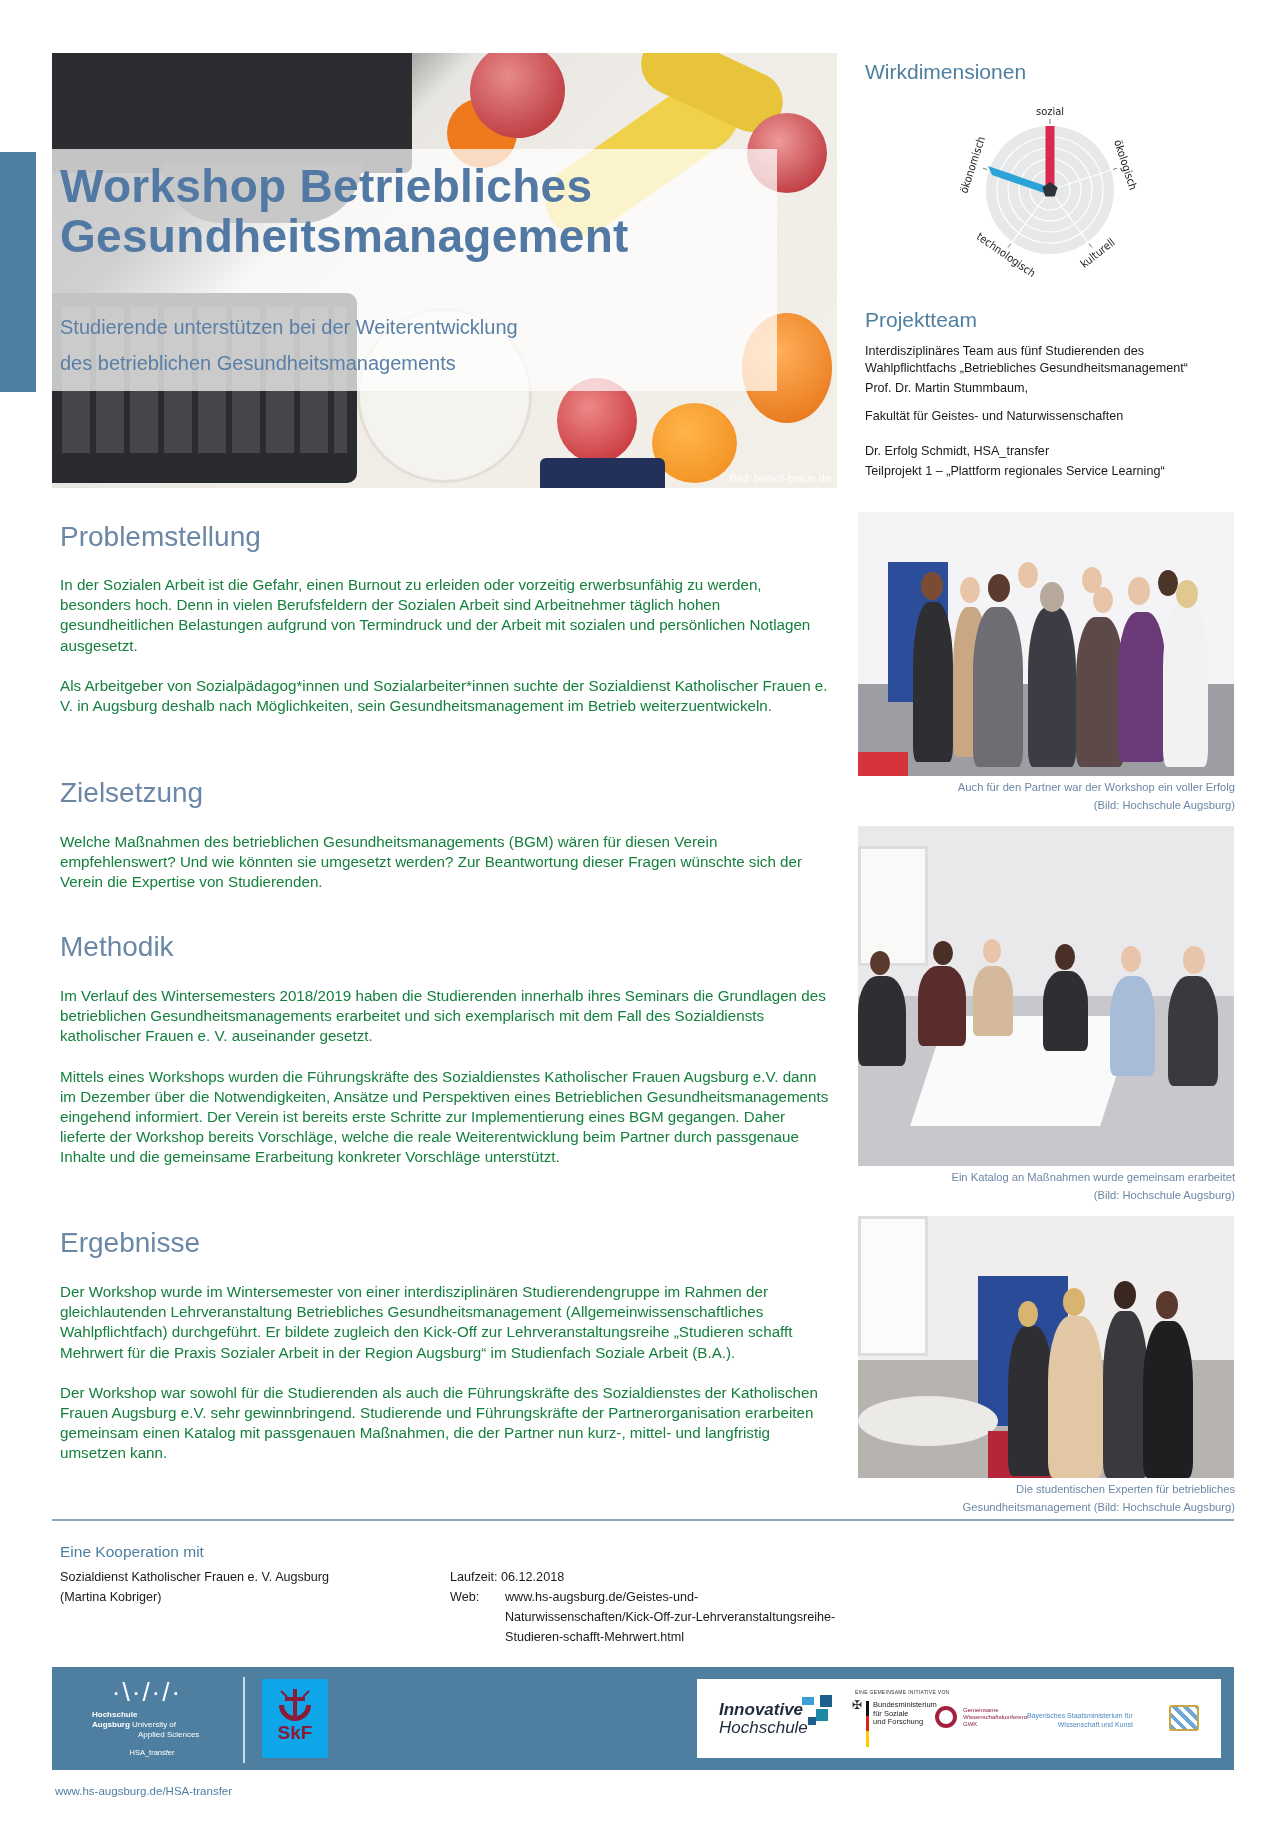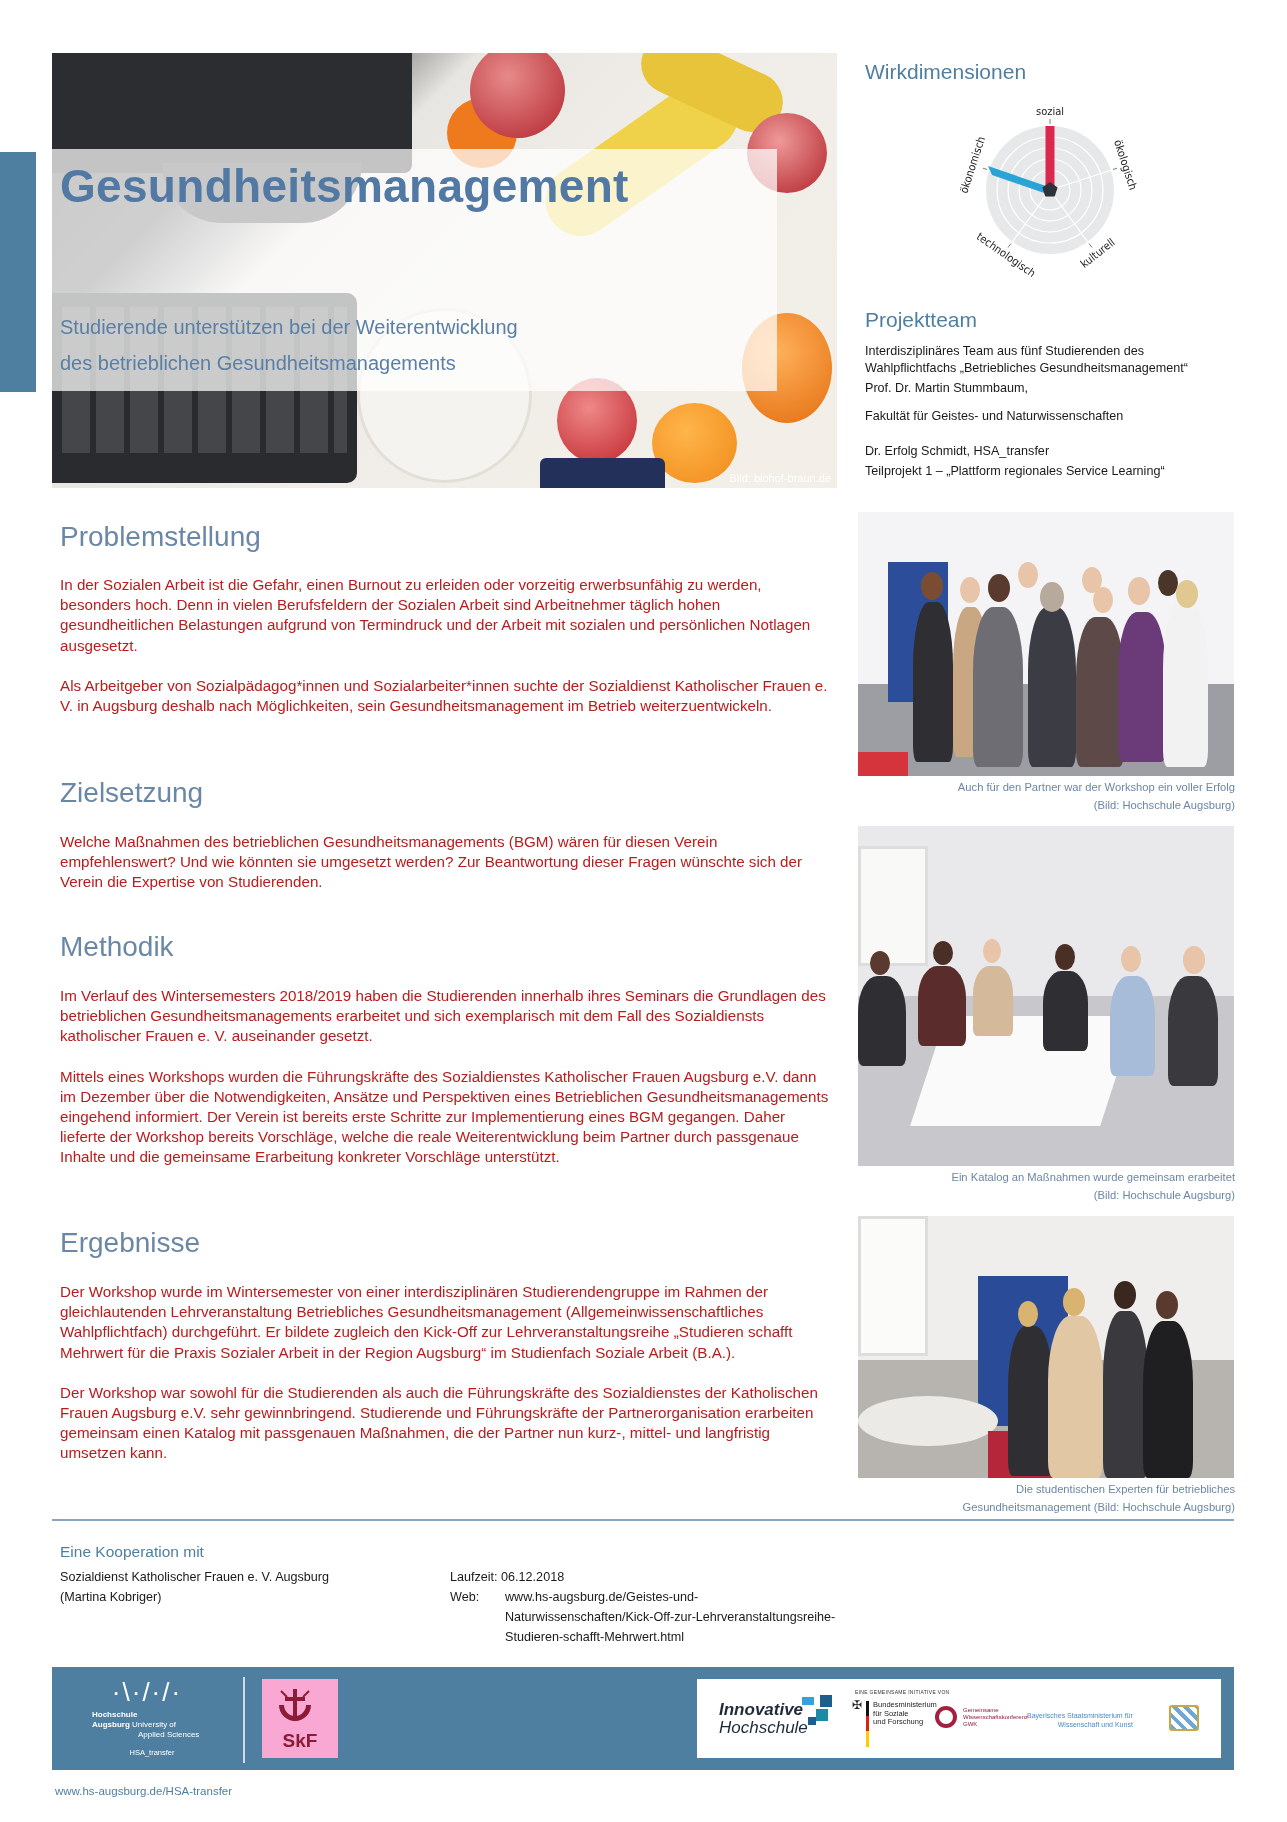--- a/index.html
+++ b/index.html
@@ -34,21 +34,21 @@
   .hero .credit { position: absolute; right: 6px; bottom: 4px; font-size: 11px; color: #ffffff; opacity: .95; }
 
   
   .h-right { position: absolute; color: #4f7fa0; font-size: 21px; font-weight: 400; }
   .radar { position: absolute; left: 960px; top: 100px; width: 180px; height: 180px; }
   .team { position: absolute; left: 865px; top: 343px; font-size: 12.6px; line-height: 17px; color: #1a1a1a; }
   .team .gap { height: 14px; }
 
   
   .section-h { position: absolute; left: 60px; font-size: 28px; color: #6b87a6; font-weight: 400; }
-  .body-text { position: absolute; left: 60px; width: 770px; font-size: 15.2px; line-height: 20.2px; color: #b91c1c; }
+  .body-text { position: absolute; left: 60px; width: 770px; font-size: 15.2px; line-height: 20.2px; color: #15803d; }
   .body-text p + p { margin-top: 20px; }
 
   
   .photo { position: absolute; overflow: hidden; }
   .photo1 { left: 858px; top: 512px; width: 376px; height: 264px; background: linear-gradient(#f4f4f6 0 65%, #9c9ea3 65% 100%); }
   .photo2 { left: 858px; top: 826px; width: 376px; height: 340px; background: linear-gradient(#e9e9ec 0 50%, #c8c8cc 50% 100%); }
   .photo3 { left: 858px; top: 1216px; width: 376px; height: 262px; background: linear-gradient(#f0eeec 0 55%, #b7b4b0 55% 100%); }
   .person { position: absolute; border-radius: 40% 40% 10% 10%; }
   .head { position: absolute; border-radius: 50%; background: #e8c4a8; }
   .caption { position: absolute; right: 52px; width: 380px; text-align: right; font-size: 11.2px; line-height: 18px; color: #6b87a6; }
@@ -61,21 +61,21 @@
   .meta .row { display: flex; }
   .meta .lbl { width: 55px; }
 
   .footer-band { position: absolute; left: 52px; top: 1667px; width: 1182px; height: 103px; background: #4f7fa0; }
   .hsa-logo { position: absolute; left: 92px; top: 1678px; width: 140px; color: #fff; }
   .hsa-logo .glyph { font-size: 26px; letter-spacing: 2px; text-align: center; width: 80px; margin-left: 15px; line-height: 28px; }
   .hsa-logo .name { font-size: 8px; line-height: 10px; margin-top: 4px; }
   .hsa-logo .name b { font-weight: 700; }
   .hsa-logo .sub { font-size: 7.5px; margin-top: 8px; text-align: center; width: 120px; }
   .vsep { position: absolute; left: 243px; top: 1677px; width: 2px; height: 86px; background: #cfdbe6; }
-  .skf { position: absolute; left: 262px; top: 1679px; width: 76px; height: 79px; background: #f9a8d4; display: flex; flex-direction: column; align-items: center; justify-content: flex-end; padding-bottom: 6px; }
+  .skf { position: absolute; left: 262px; top: 1679px; width: 66px; height: 79px; background: #0ea5e9; display: flex; flex-direction: column; align-items: center; justify-content: flex-end; padding-bottom: 14px; }
   .skf .cross { position: absolute; top: 8px; left: 13px; width: 40px; height: 40px; }
   .skf .lbl { font-weight: 700; color: #8a1c38; font-size: 19px; }
   .partners { position: absolute; left: 697px; top: 1679px; width: 524px; height: 79px; background: #fff; }
   .ih { position: absolute; left: 22px; top: 22px; font-size: 17px; line-height: 18px; color: #1f2b3a; }
   .ih b { font-style: italic; font-weight: 700; }
   .ih i { font-style: italic; }
   .ih-mark { position: absolute; left: 105px; top: 16px; width: 30px; height: 30px; }
   .initiative { position: absolute; left: 158px; top: 10px; font-size: 5px; color: #333; letter-spacing: .3px; }
   .bmbf { position: absolute; left: 155px; top: 22px; display: flex; gap: 4px; font-size: 7.5px; line-height: 8.5px; color: #222; }
   .bmbf .flag { width: 3px; height: 46px; background: linear-gradient(#111 0 33%, #d21 33% 66%, #fc0 66%); }
@@ -102,20 +102,21 @@
   <div class="fruit f2"></div>
   <div class="fruit f3"></div>
   <div class="fruit f4"></div>
   <div class="fruit f6"></div>
   <div class="bowl"></div>
   <div class="fruit f7"></div>
   <div class="fruit f8"></div>
   <div class="pad"></div>
   <div class="overlay"></div>
   <div class="title">
+    <div>Workshop Betriebliches</div>
     <div>Gesundheitsmanagement</div>
   </div>
   <div class="subtitle">
     <div>Studierende unterstützen bei der Weiterentwicklung</div>
     <div>des betrieblichen Gesundheitsmanagements</div>
   </div>
   <div class="credit">Bild: biohof-braun.de</div>
 </div>
 
 <div class="h-right" style="left:865px; top:60px;">Wirkdimensionen</div>

